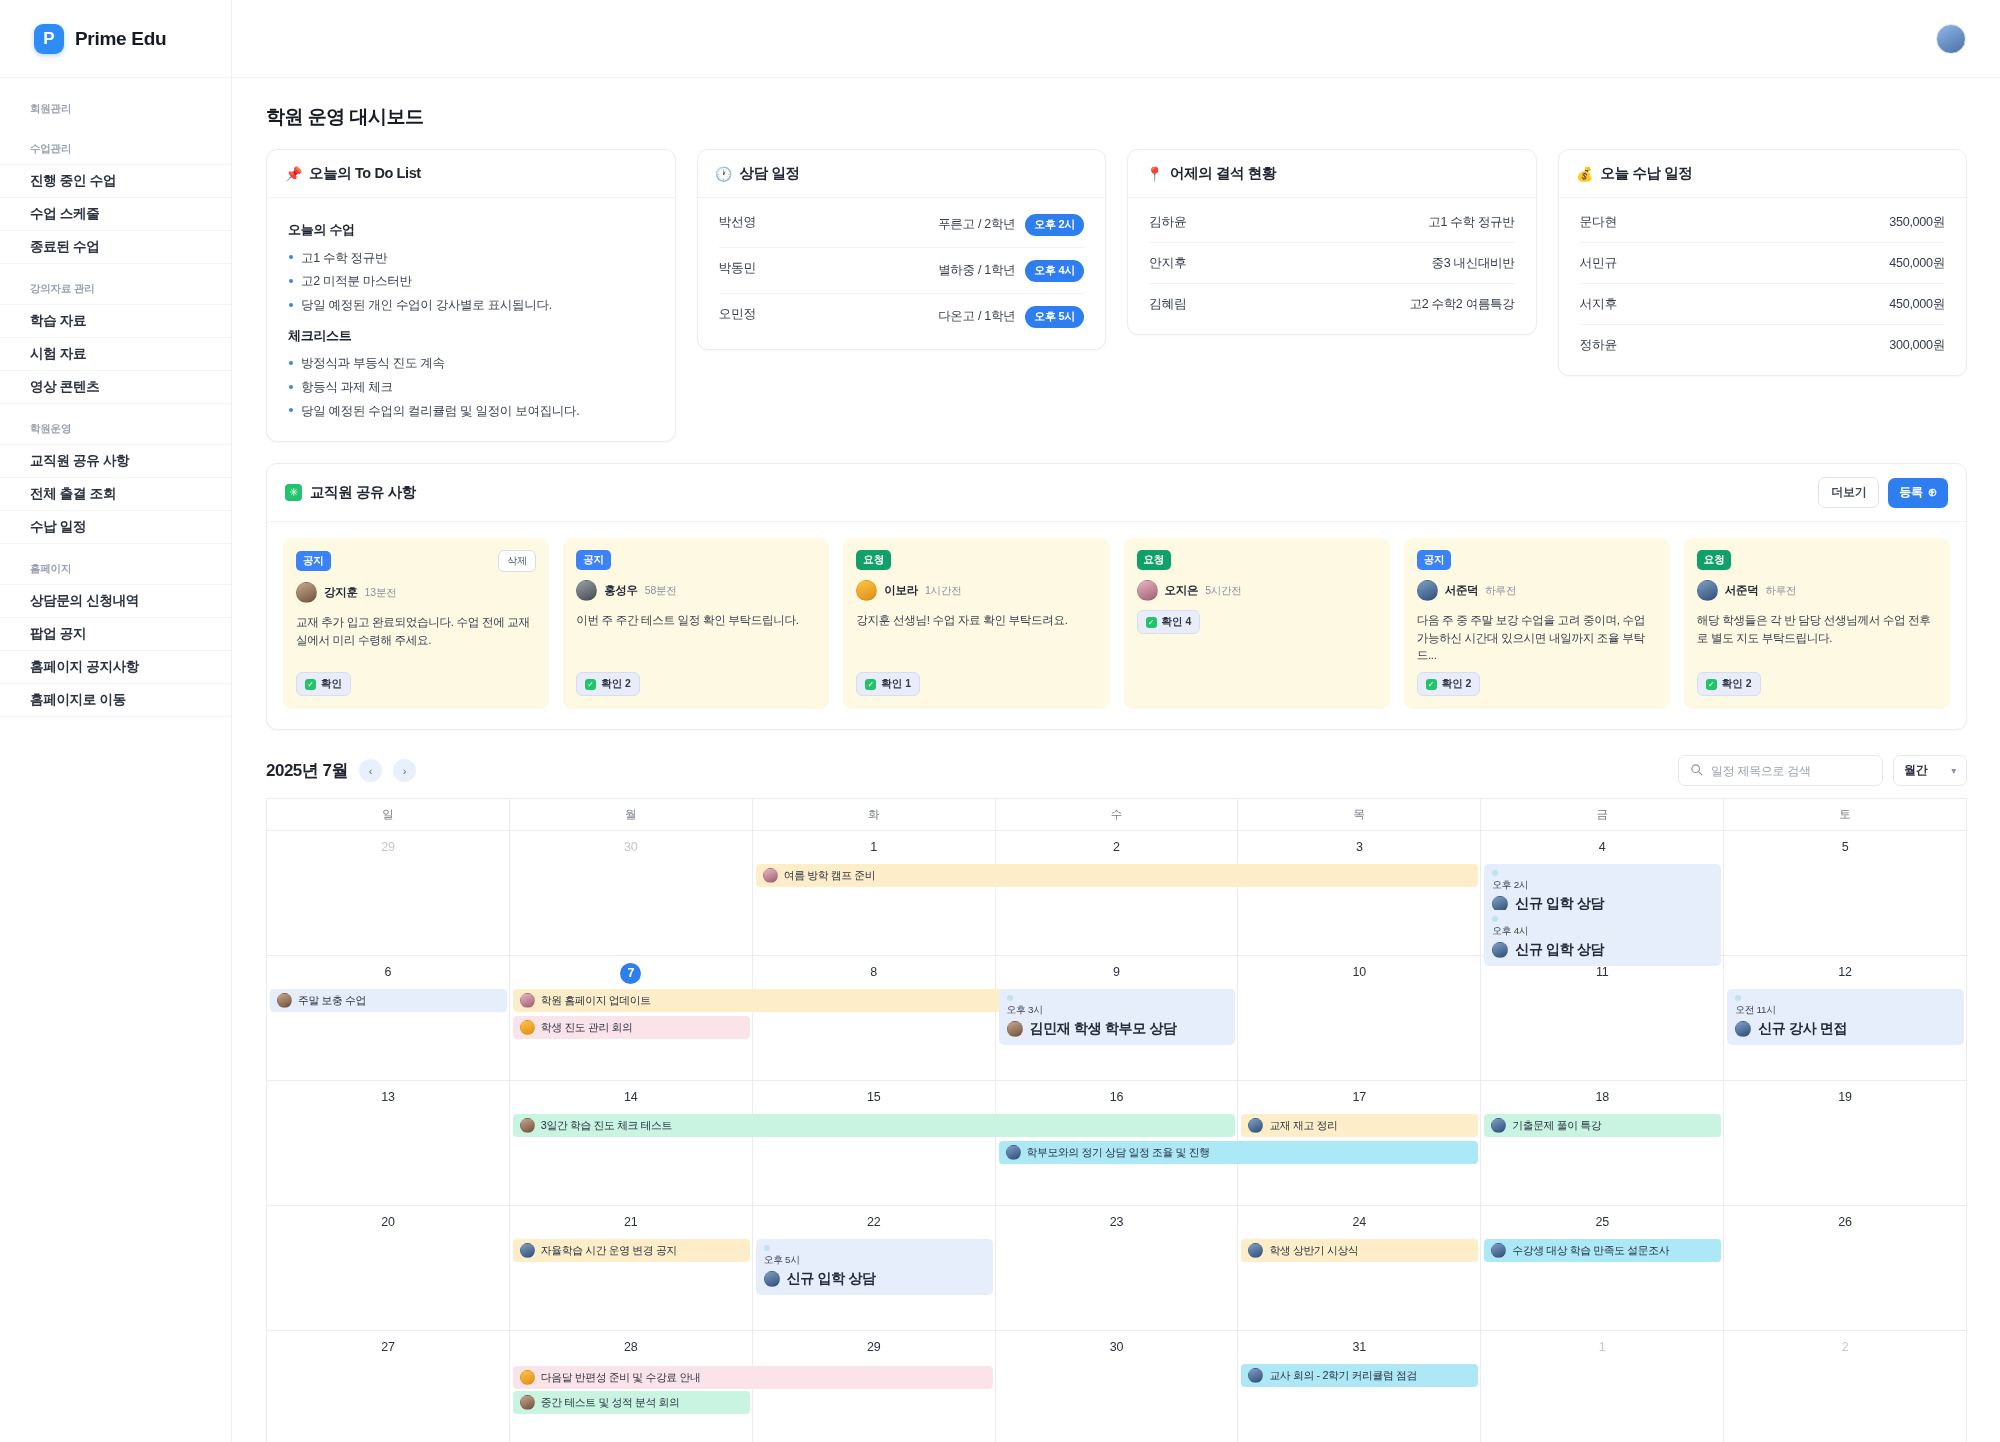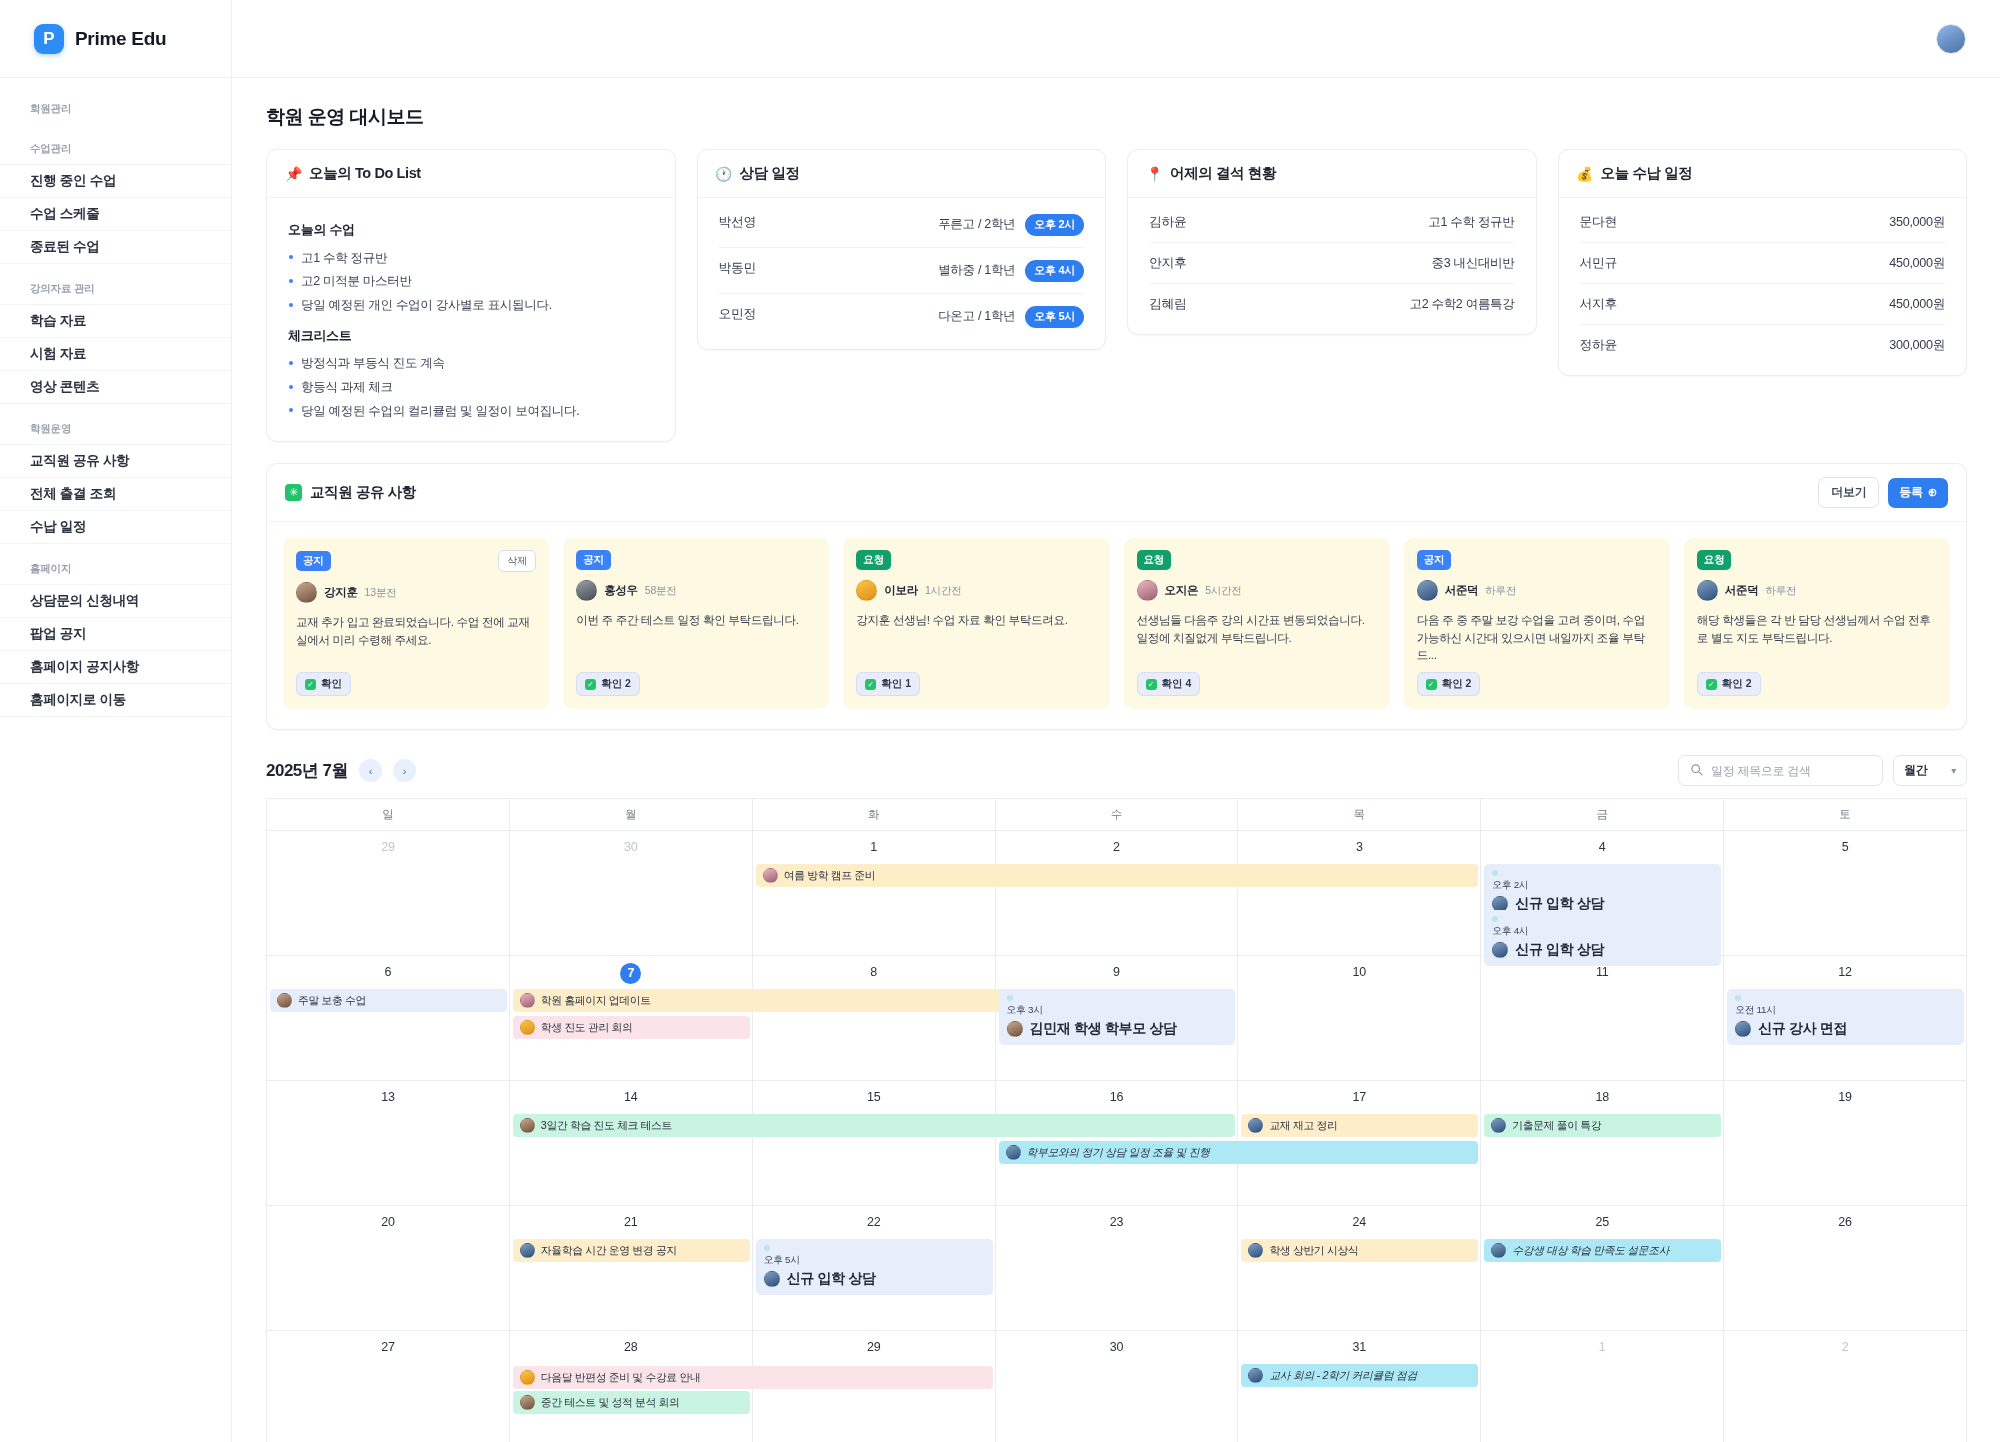--- a/index.html
+++ b/index.html
@@ -233,21 +233,21 @@
   .ev {
     position: absolute; height: 23px; border-radius: 4px;
     display: flex; align-items: center; gap: 6px;
     padding: 0 7px; font-size: 10.8px; color: #2a3140; letter-spacing: -.35px;
     white-space: nowrap; overflow: hidden; cursor: pointer;
   }
   .ev .av { width: 15px; height: 15px; flex: 0 0 15px; }
   .ev.yellow { background: #fdeec9; }
   .ev.pink   { background: #fbe4e9; }
   .ev.mint   { background: #c9f4e2; }
-  .ev.cyan   { background: #ace8f5; font-style: italic; }
+  .ev.cyan   { background: #ace8f5; }
   .ev-timed {
     position: absolute; border-radius: 5px; background: #e6eefc;
     padding: 6px 8px 7px 8px; cursor: pointer;
   }
   .ev-dot { width: 6px; height: 6px; border-radius: 50%; background: #bfe3f0; margin-bottom: 3px; }
   .ev-time { font-size: 9.8px; color: #3b4455; letter-spacing: -.3px; margin-bottom: 3px; }
   .ev-title { display: flex; align-items: center; gap: 7px; font-size: 14px; color: #232a38; font-weight: 600; letter-spacing: -.35px; white-space: nowrap;}
   .ev-title .av { width: 16px; height: 16px; flex: 0 0 16px; }
 </style>
 </head>
@@ -498,21 +498,20 @@
             </div>
             <div class="note">
               <div class="note-top">
                 <span class="tag request">요청</span>
               </div>
               <div class="note-author">
                 <span class="av a4"></span>
                 <span class="note-name">오지은</span>
                 <span class="note-time">5시간전</span>
               </div>
-              <div class="note-text">선생님들 다음주 강의 시간표 변동되었습니다. 일정에 치질없게 부탁드립니다.</div>
               <div class="confirm">
                 <span class="chk">✓</span>
                 <span>확인 4</span>
               </div>
             </div>
             <div class="note">
               <div class="note-top">
                 <span class="tag notice">공지</span>
               </div>
               <div class="note-author">

